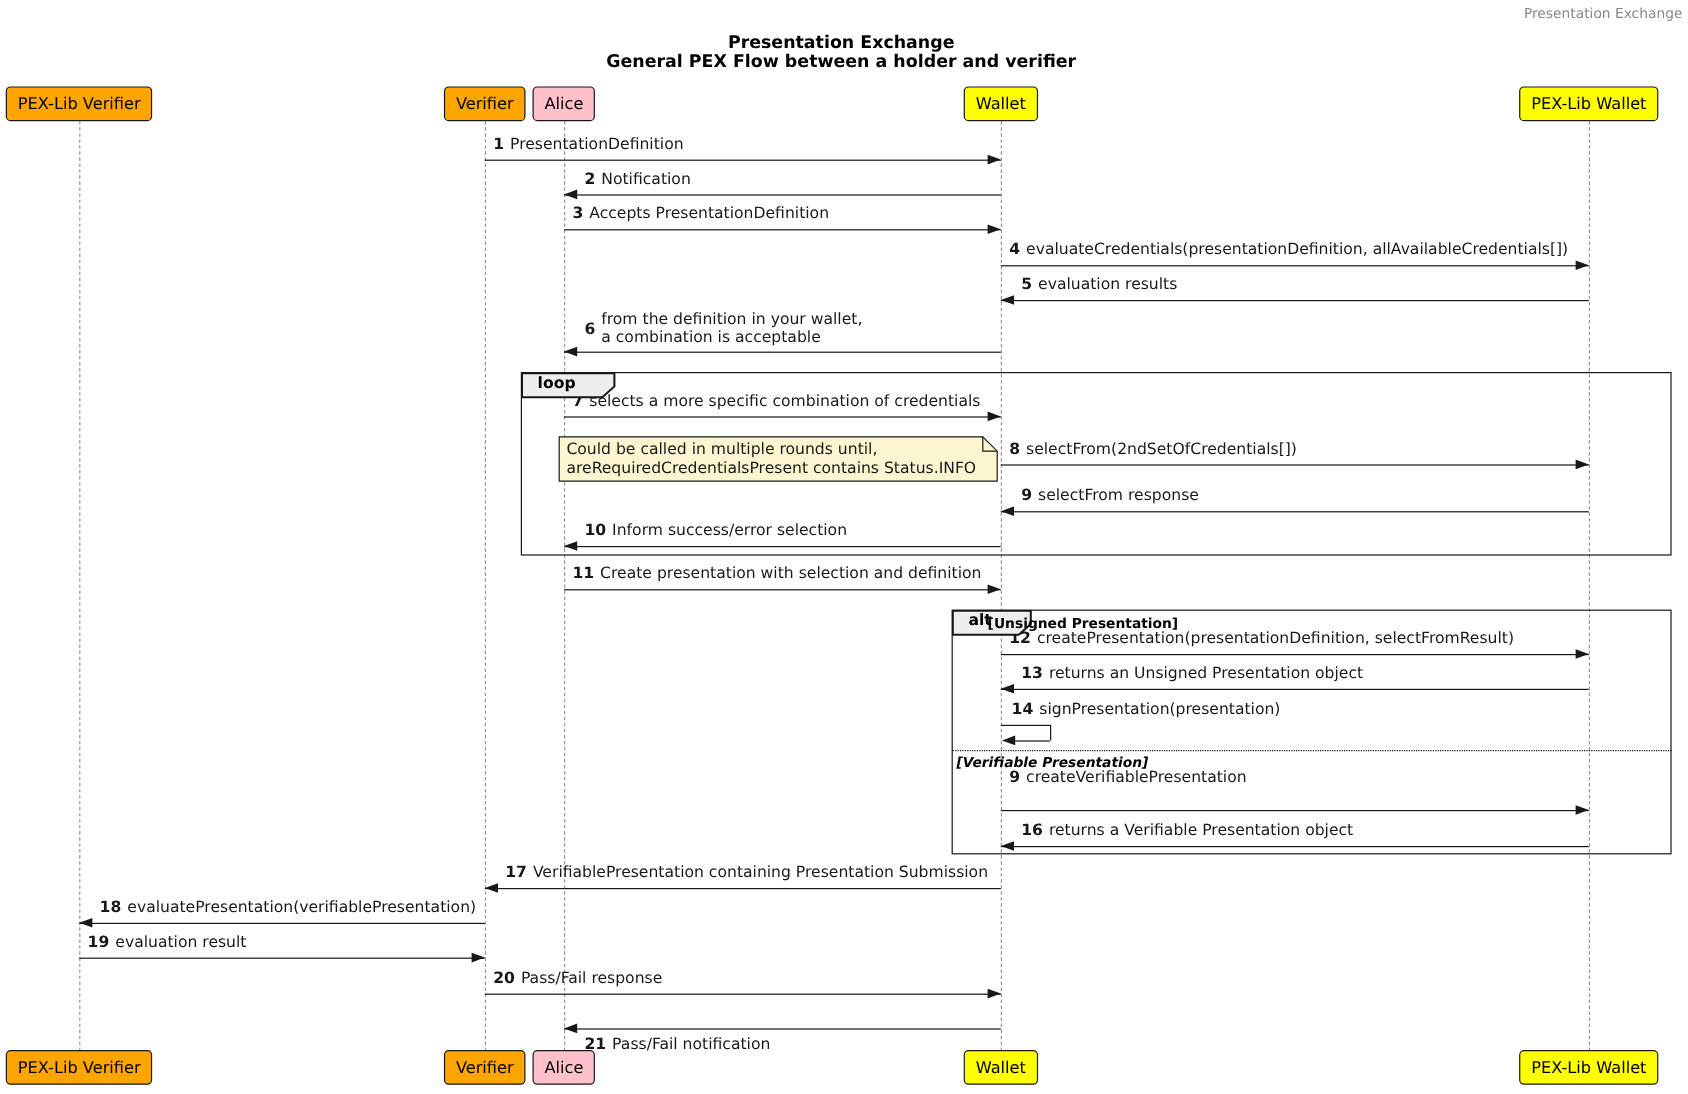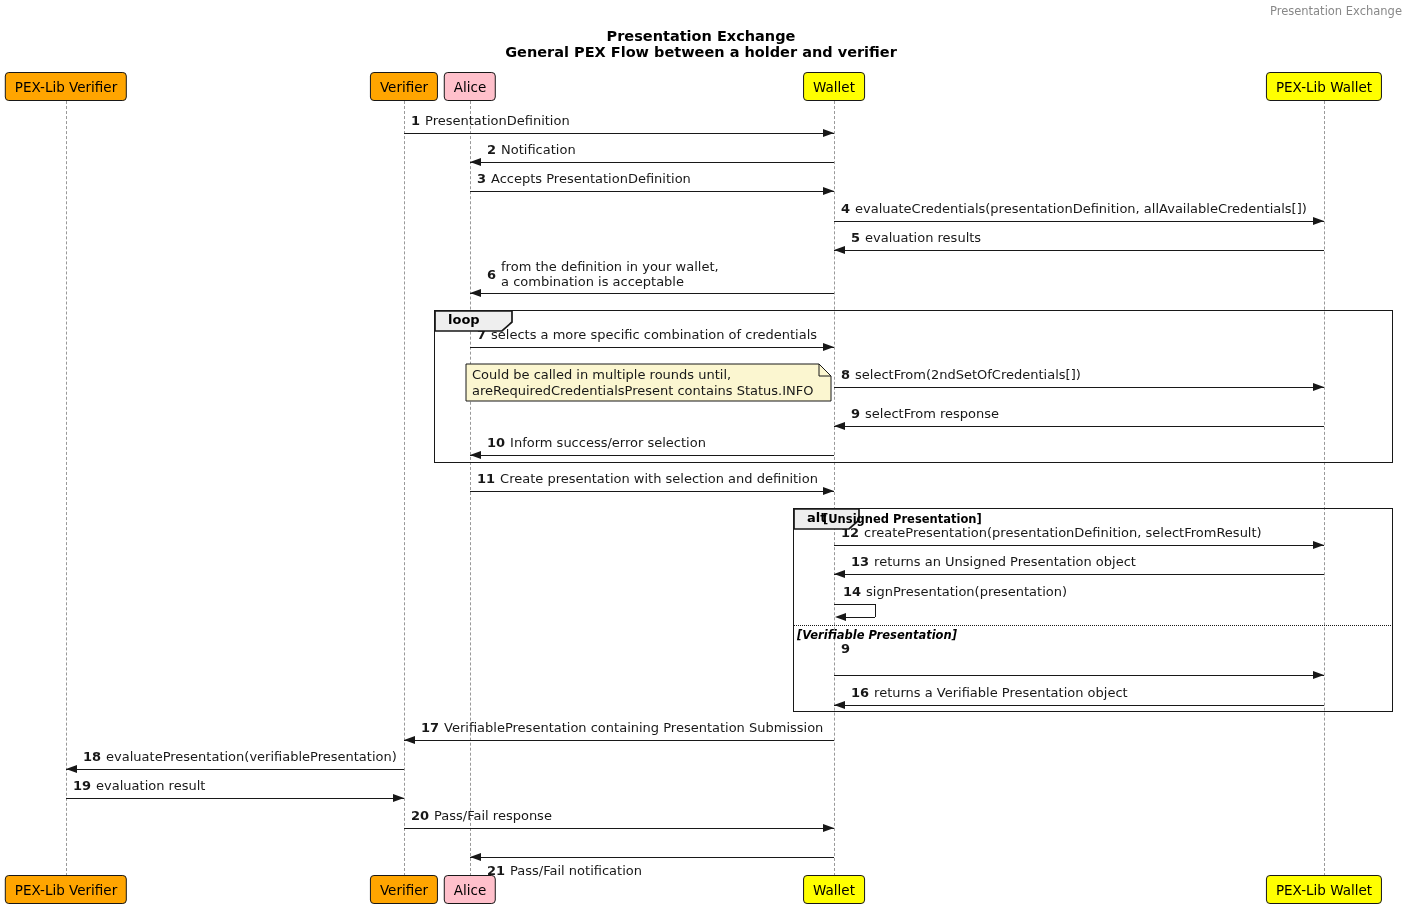--- a/index.html
+++ b/index.html
@@ -161,20 +161,21 @@
         <span class="num">14</span>
         <span>
           <div>signPresentation(presentation)</div>
         </span>
       </div>
       <div class="msg-line" style="left: 834px; top: 675px; width: 490px;"></div>
       <div class="arrow-r" style="left: 1313px; top: 671px;"></div>
       <div class="msg-label" style="left: 841px; top: 641px;">
         <span class="num">9</span>
         <span>
+          <div>createVerifiablePresentation</div>
         </span>
       </div>
       <div class="msg-line" style="left: 834px; top: 705px; width: 490px;"></div>
       <div class="arrow-l" style="left: 834px; top: 701px;"></div>
       <div class="msg-label" style="left: 851px; top: 685px;">
         <span class="num">16</span>
         <span>
           <div>returns a Verifiable Presentation object</div>
         </span>
       </div>

